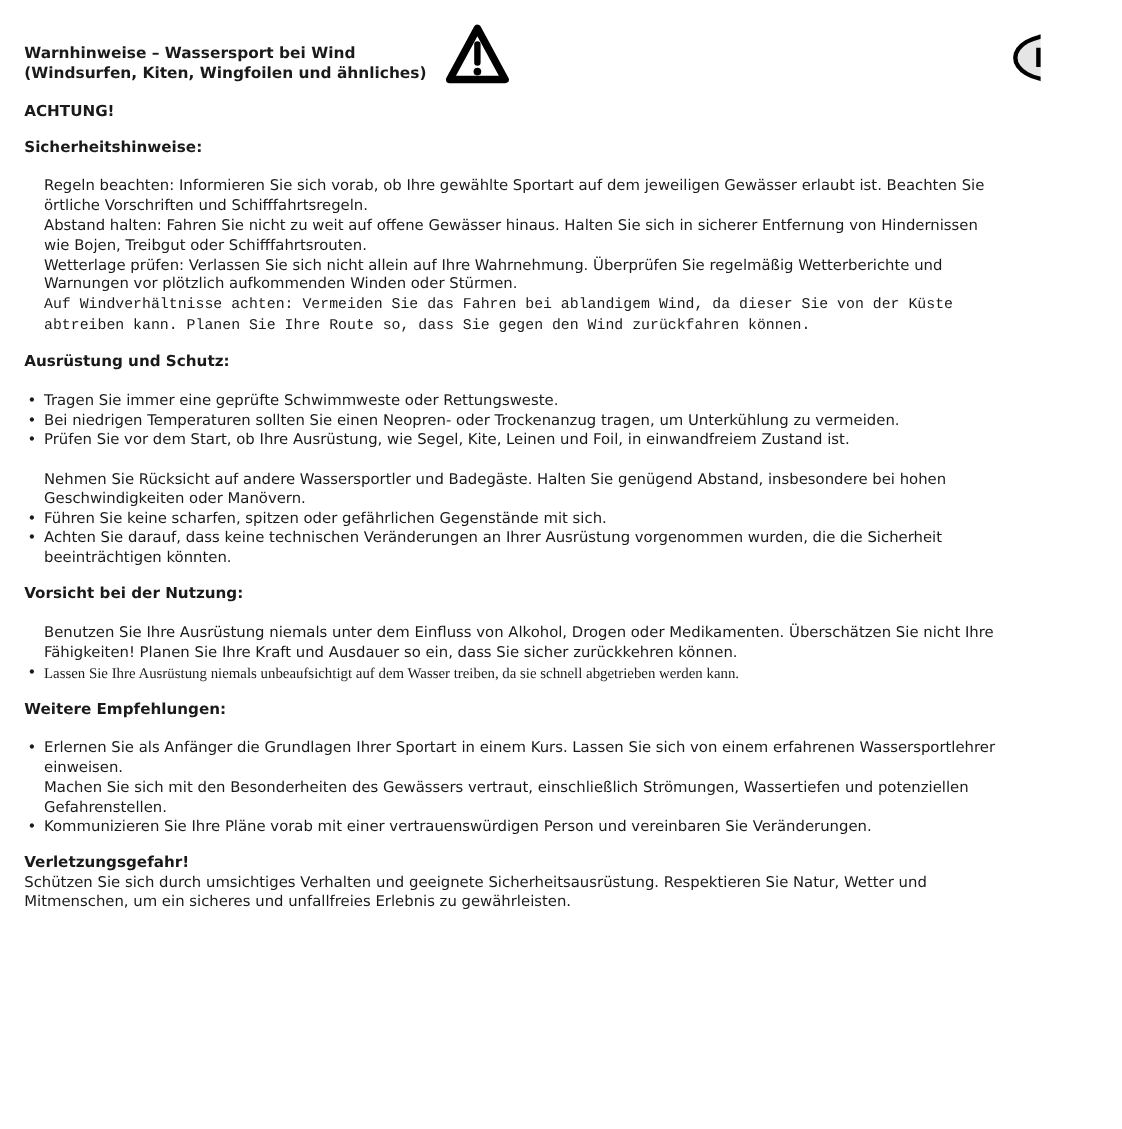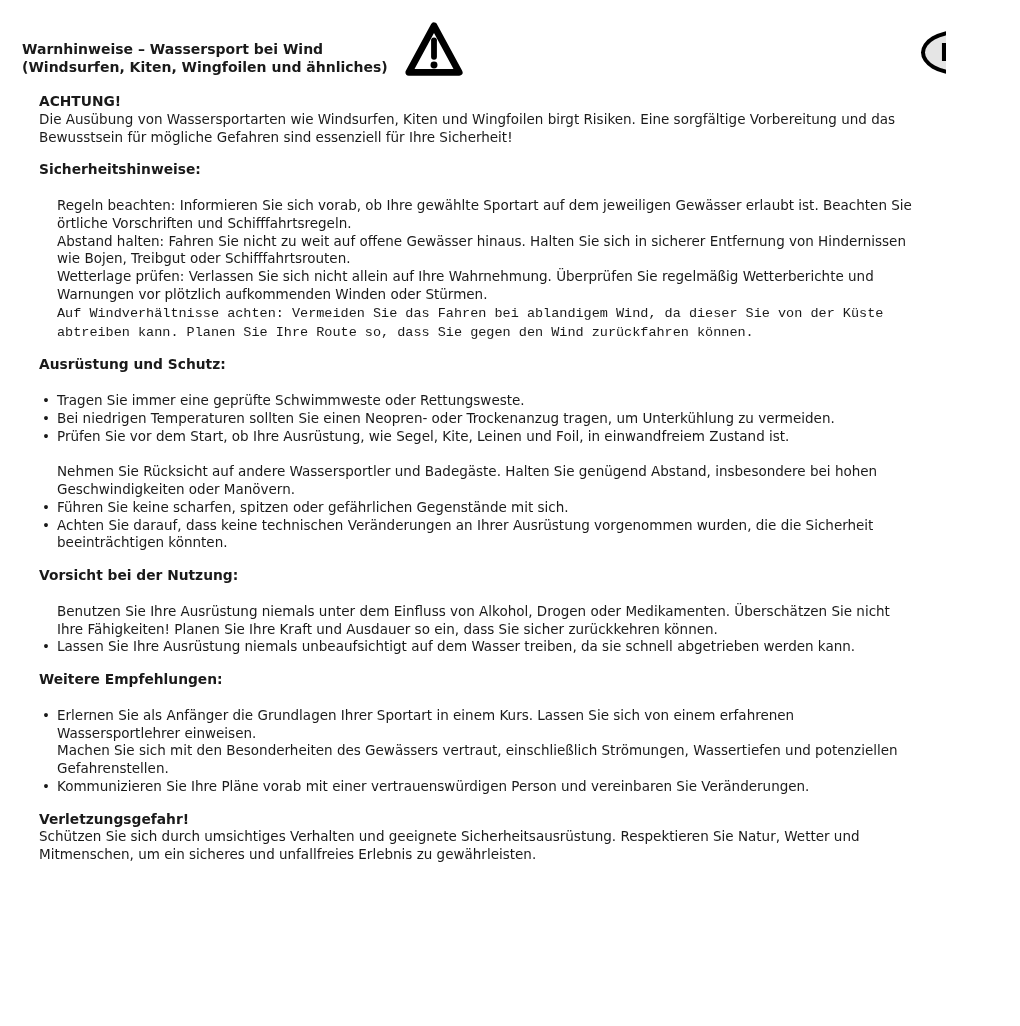--- a/index.html
+++ b/index.html
@@ -51,21 +51,20 @@
     align-items: center;
     justify-content: center;
     font-weight: bold;
     font-size: 24px;
     letter-spacing: 0.5px;
     color: #000;
     background: #e5e5e5;
   }
   .sections {
     margin-top: 3px;
-    margin-left: 17px;
   }
   .section {
     margin-top: 15px;
   }
   .section-heading {
     font-weight: bold;
     font-size: 13.8px;
     line-height: 17.8px;
   }
   .para {
@@ -105,21 +104,20 @@
     </svg>
 
     <div class="lang-badge">
       <span>DE</span>
     </div>
   </div>
 
   <div class="sections">
       <div class="section">
         <div class="section-heading">ACHTUNG!</div>
-        <div class="para">Die Ausübung von Wassersportarten wie Windsurfen, Kiten und Wingfoilen birgt Risiken. Eine sorgfältige Vorbereitung und das Bewusstsein für mögliche Gefahren sind essenziell für Ihre Sicherheit!</div>
       </div>
       <div class="section">
         <div class="section-heading">Sicherheitshinweise:</div>
         <div class="item-list">
           <div class="item"><div class="item-text" style="display: inline;">Regeln beachten: Informieren Sie sich vorab, ob Ihre gewählte Sportart auf dem jeweiligen Gewässer erlaubt ist. Beachten Sie örtliche Vorschriften und Schifffahrtsregeln.</div></div>
           <div class="item"><div class="item-text" style="display: inline;">Abstand halten: Fahren Sie nicht zu weit auf offene Gewässer hinaus. Halten Sie sich in sicherer Entfernung von Hindernissen wie Bojen, Treibgut oder Schifffahrtsrouten.</div></div>
           <div class="item"><div class="item-text" style="display: inline;">Wetterlage prüfen: Verlassen Sie sich nicht allein auf Ihre Wahrnehmung. Überprüfen Sie regelmäßig Wetterberichte und Warnungen vor plötzlich aufkommenden Winden oder Stürmen.</div></div>
           <div class="item"><div class="item-text" style="display: inline; font-family: Liberation Mono, monospace;">Auf Windverhältnisse achten: Vermeiden Sie das Fahren bei ablandigem Wind, da dieser Sie von der Küste abtreiben kann. Planen Sie Ihre Route so, dass Sie gegen den Wind zurückfahren können.</div></div>
         </div>
       </div>
@@ -135,21 +133,21 @@
         <div class="item-list">
           <div class="item"><div class="item-text" style="display: inline;">Nehmen Sie Rücksicht auf andere Wassersportler und Badegäste. Halten Sie genügend Abstand, insbesondere bei hohen Geschwindigkeiten oder Manövern.</div></div>
           <div class="item bullet"><div class="marker">•</div><div class="item-text" style="display: inline;">Führen Sie keine scharfen, spitzen oder gefährlichen Gegenstände mit sich.</div></div>
           <div class="item bullet"><div class="marker">•</div><div class="item-text" style="display: inline;">Achten Sie darauf, dass keine technischen Veränderungen an Ihrer Ausrüstung vorgenommen wurden, die die Sicherheit beeinträchtigen könnten.</div></div>
         </div>
       </div>
       <div class="section">
         <div class="section-heading">Vorsicht bei der Nutzung:</div>
         <div class="item-list">
           <div class="item"><div class="item-text" style="display: inline;">Benutzen Sie Ihre Ausrüstung niemals unter dem Einfluss von Alkohol, Drogen oder Medikamenten. Überschätzen Sie nicht Ihre Fähigkeiten! Planen Sie Ihre Kraft und Ausdauer so ein, dass Sie sicher zurückkehren können.</div></div>
-          <div class="item bullet"><div class="marker">•</div><div class="item-text" style="display: inline;">Lassen Sie Ihre Ausrüstung niemals unbeaufsichtigt auf dem Wasser treiben, da sie schnell abgetrieben werden kann.</div></div>
+          <div class="item bullet"><div class="marker">•</div><div class="item-text" style="display: inline; font-family: Liberation Serif, serif;">Lassen Sie Ihre Ausrüstung niemals unbeaufsichtigt auf dem Wasser treiben, da sie schnell abgetrieben werden kann.</div></div>
         </div>
       </div>
       <div class="section">
         <div class="section-heading">Weitere Empfehlungen:</div>
         <div class="item-list">
           <div class="item bullet"><div class="marker">•</div><div class="item-text" style="display: inline;">Erlernen Sie als Anfänger die Grundlagen Ihrer Sportart in einem Kurs. Lassen Sie sich von einem erfahrenen Wassersportlehrer einweisen.</div></div>
           <div class="item"><div class="item-text" style="display: inline;">Machen Sie sich mit den Besonderheiten des Gewässers vertraut, einschließlich Strömungen, Wassertiefen und potenziellen Gefahrenstellen.</div></div>
           <div class="item bullet"><div class="marker">•</div><div class="item-text" style="display: inline;">Kommunizieren Sie Ihre Pläne vorab mit einer vertrauenswürdigen Person und vereinbaren Sie Veränderungen.</div></div>
         </div>
       </div>

